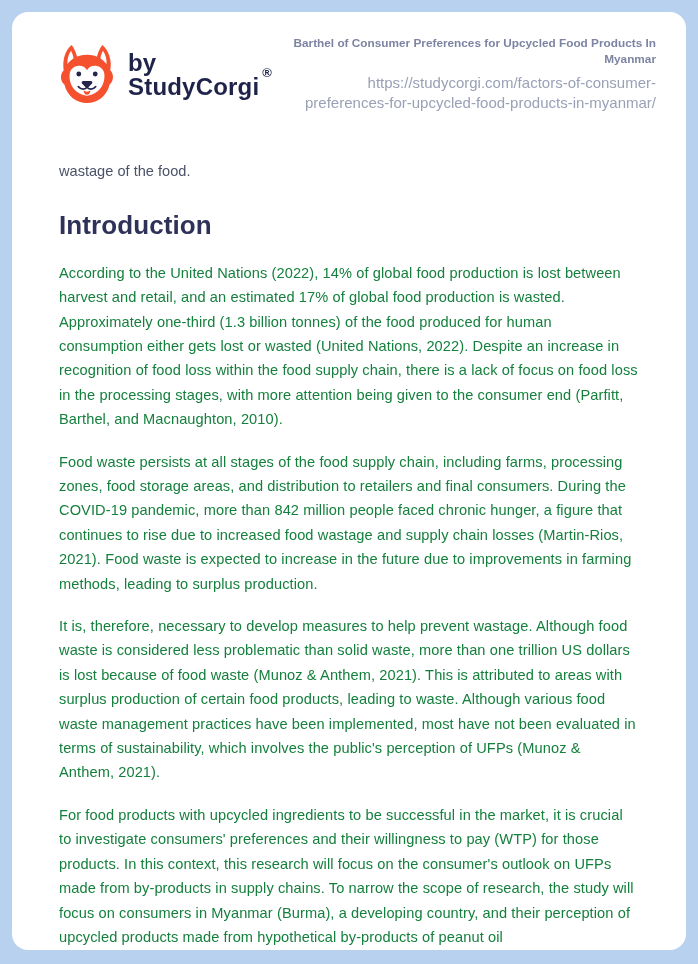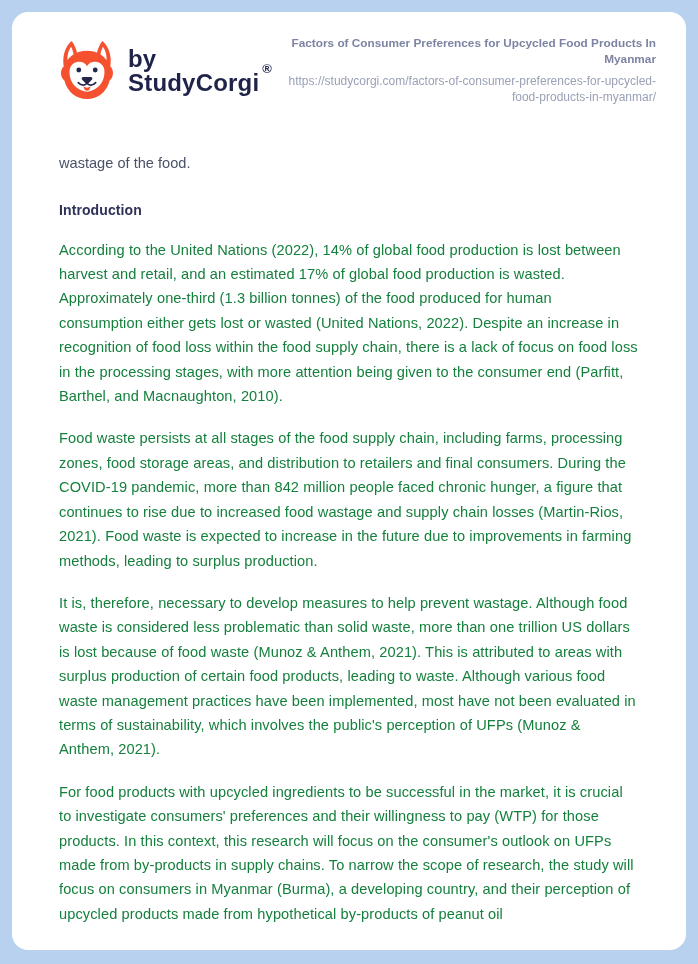--- a/index.html
+++ b/index.html
@@ -54,38 +54,38 @@
     max-width: 372px;
   }
   .doc-title {
     font-size: 11.8px;
     font-weight: bold;
     color: #7d84a3;
     line-height: 1.35;
     margin-bottom: 5px;
   }
   .doc-url {
-    font-size: 12px;
+    font-size: 15px;
     color: #9aa1b6;
     line-height: 1.35;
     overflow-wrap: anywhere;
     text-decoration: none;
     display: block;
     cursor: pointer;
   }
   .content {
     padding: 46px 48px 0 47px;
   }
   .fragment {
     font-size: 14.6px;
     color: #4b5268;
     line-height: 24.4px;
   }
   h2.section-heading {
-    font-size: 14px;
+    font-size: 26px;
     font-weight: bold;
     color: #2f3258;
     margin-top: 26px;
     margin-bottom: 20px;
     letter-spacing: 0.1px;
   }
   .paragraph {
     font-size: 14.6px;
     color: #15803d;
     line-height: 24.4px;
@@ -122,21 +122,21 @@
 
           <path d="M21 44 Q25.5 48.8 30 44.8 Q34.5 48.8 39 44" stroke="#23264a" stroke-width="1.7" fill="none" stroke-linecap="round"></path>
 
           <path d="M26.3 48 C27 53.8 33 53.8 33.7 48 Q30 50.4 26.3 48 Z" fill="#f6512e"></path>
         </svg>
       </span>
       <span class="brand-name"><span>by StudyCorgi</span><span class="brand-reg">®</span></span>
     </a>
 
     <div class="doc-meta">
-      <div class="doc-title">Factors of Consumer Preferences for Upcycled Food Products In Myanmar</div>
+      <div class="doc-title">Barthel of Consumer Preferences for Upcycled Food Products In Myanmar</div>
       <a class="doc-url">https://studycorgi.com/factors-of-consumer-preferences-for-upcycled-food-products-in-myanmar/</a>
     </div>
 
   </div>
 
   <div class="content">
     <p class="fragment">wastage of the food.</p>
     <h2 class="section-heading">Introduction</h2>
     <p class="paragraph">According to the United Nations (2022), 14% of global food production is lost between harvest and retail, and an estimated 17% of global food production is wasted. Approximately one-third (1.3 billion tonnes) of the food produced for human consumption either gets lost or wasted (United Nations, 2022). Despite an increase in recognition of food loss within the food supply chain, there is a lack of focus on food loss in the processing stages, with more attention being given to the consumer end (Parfitt, Barthel, and Macnaughton, 2010).</p>
     <p class="paragraph">Food waste persists at all stages of the food supply chain, including farms, processing zones, food storage areas, and distribution to retailers and final consumers. During the COVID-19 pandemic, more than 842 million people faced chronic hunger, a figure that continues to rise due to increased food wastage and supply chain losses (Martin-Rios, 2021). Food waste is expected to increase in the future due to improvements in farming methods, leading to surplus production.</p>

